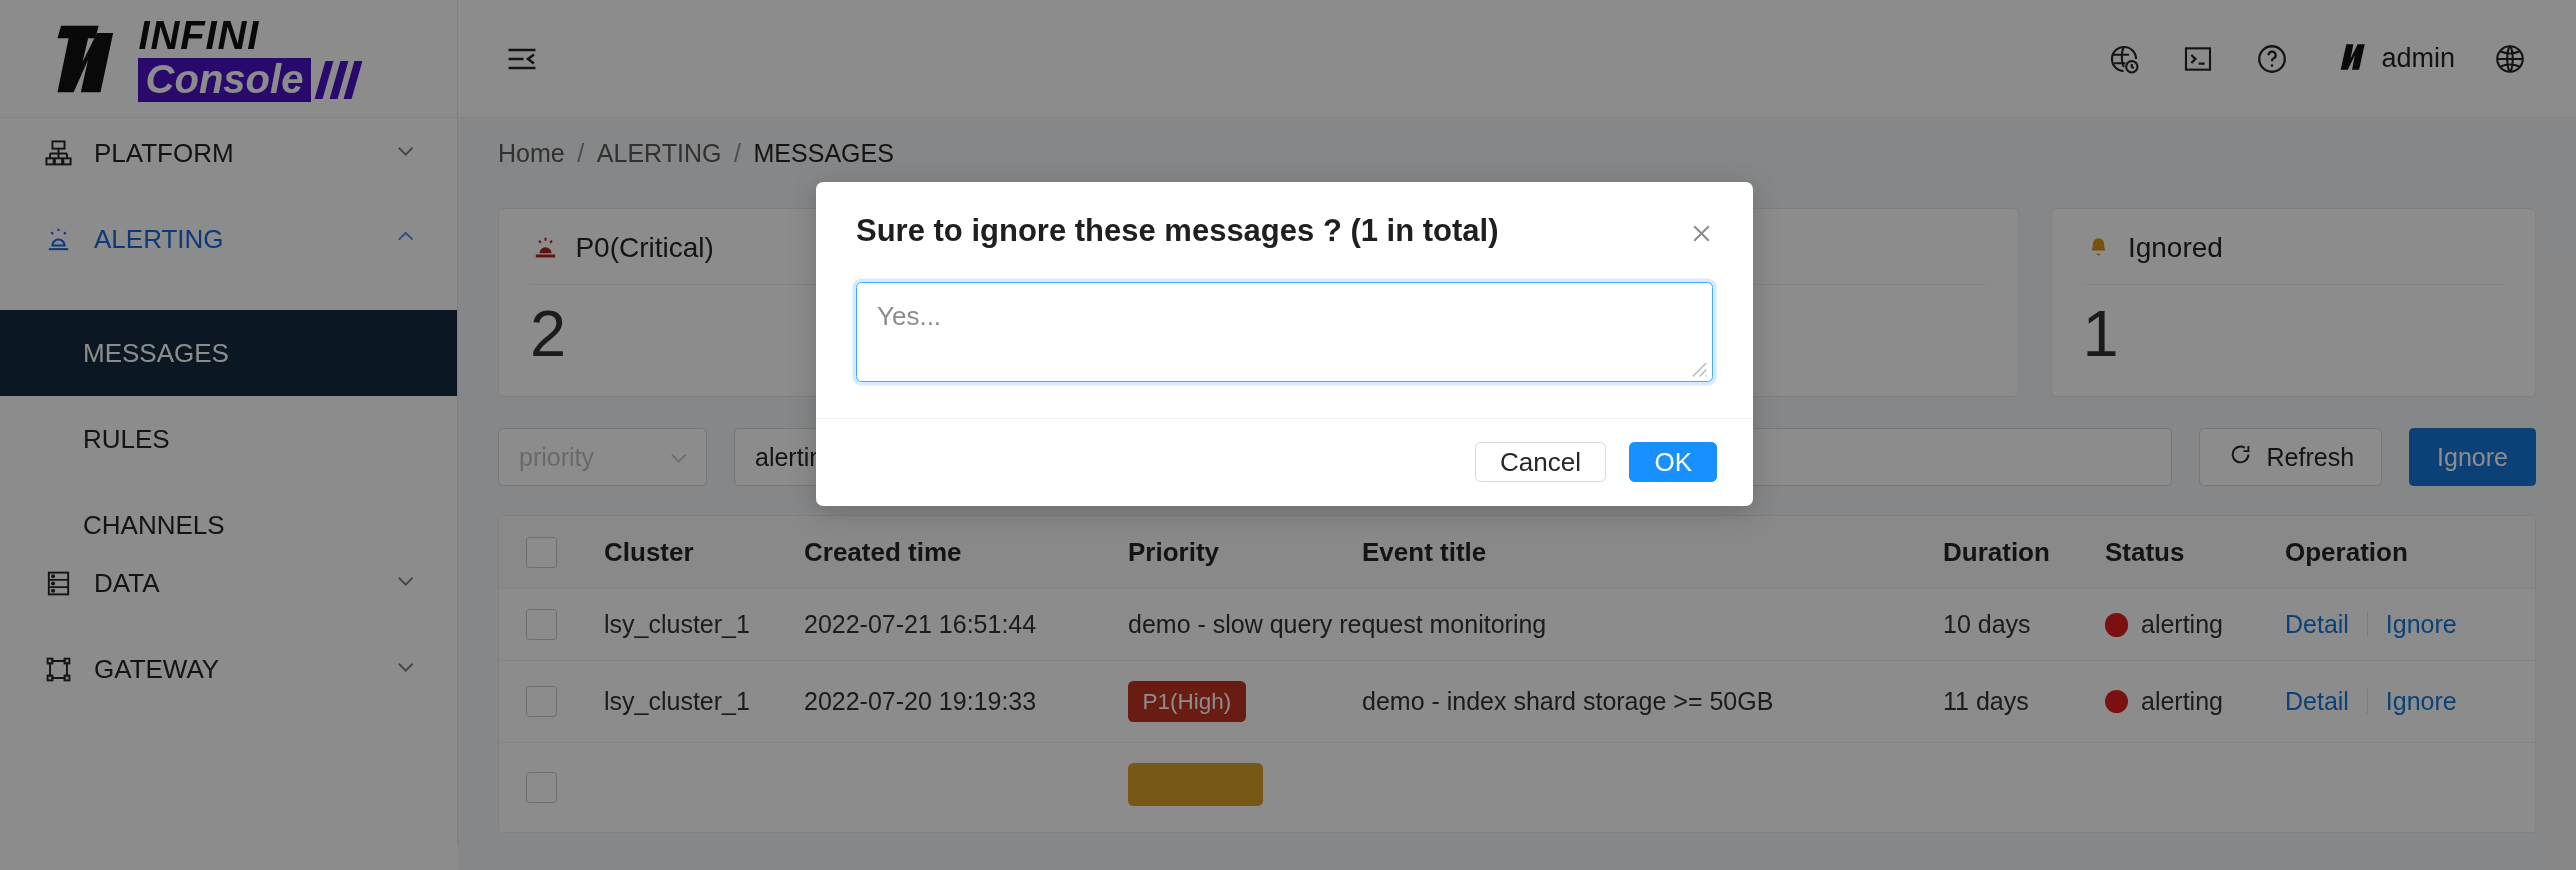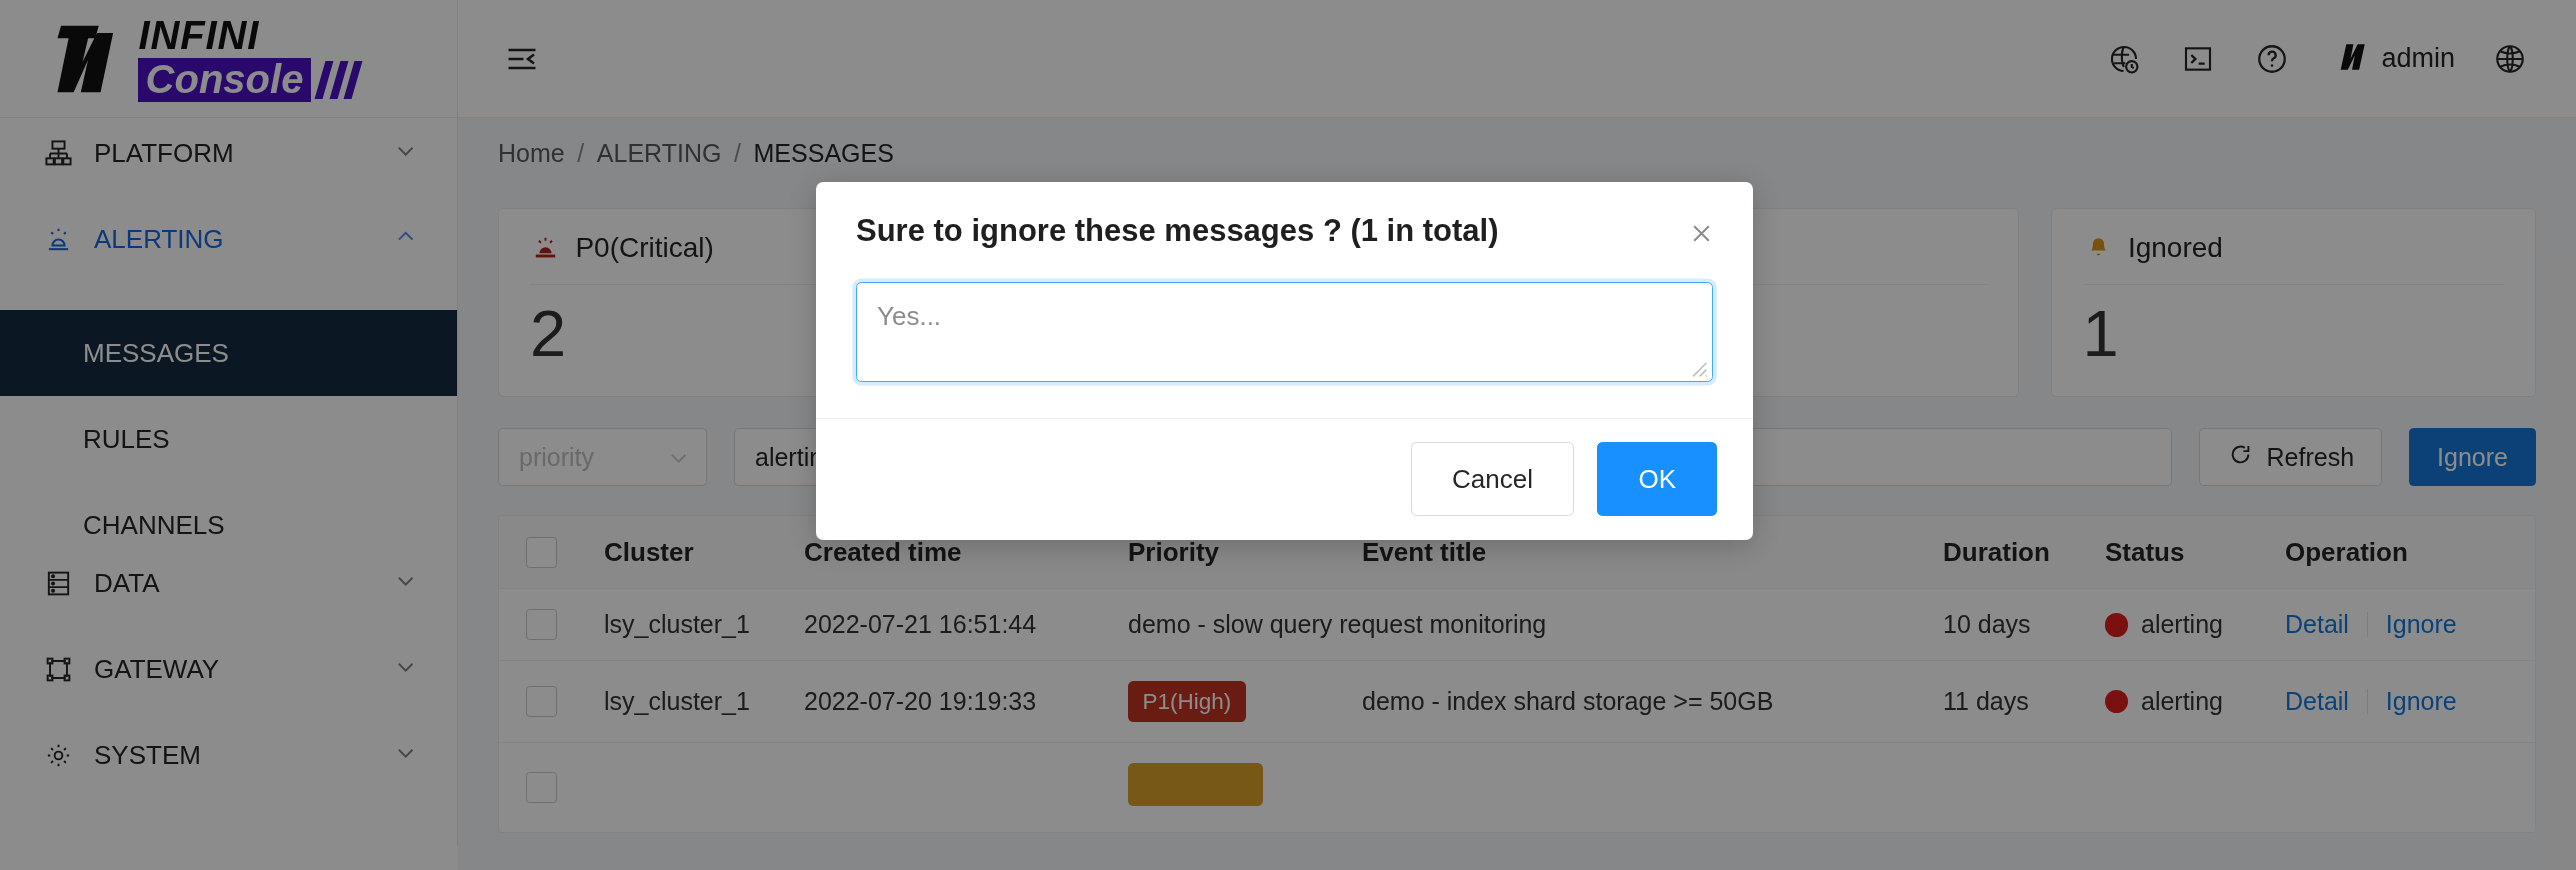--- a/index.html
+++ b/index.html
@@ -202,21 +202,21 @@
   }
   .ta-wrap textarea::placeholder { color: #8c8c8c; }
   .ta-handle {
     position: absolute; right: 3.6px; bottom: 2.7px; width: 20px; height: 20px;
     cursor: nwse-resize; opacity: .55;
   }
   .modal-foot {
     border-top: 0.9px solid #f0f0f0; padding: 23.4px 36px 23.4px 36px;
     display: flex; justify-content: flex-end; gap: 23.4px;
   }
-  .mbtn { height: 74px; border-radius: 5.4px; font-size: 26px; padding: 0 40px;
+  .mbtn { height: 40px; border-radius: 5.4px; font-size: 26px; padding: 0 24px;
           display: inline-flex; align-items: center; cursor: pointer; }
   .mbtn.cancel { background: #fff; border: 0.9px solid #d9d9d9; color: #262626; }
   .mbtn.ok { background: #1890ff; border: 0.9px solid #1890ff; color: #fff; }
 </style>
 </head>
 <body>
 
 <div id="app">
 
   <div class="page-wrap">
@@ -318,34 +318,20 @@
             </svg>
           </span>
           <span class="mi-label">GATEWAY</span>
           <span class="chev">
             <svg viewBox="0 0 24 24" width="23.4" height="23.4" fill="none" stroke="#595959" stroke-width="2">
                 <path d="M5 9l7 7 7-7"></path>
               </svg>
           </span>
         </div>
 
-        <div class="menu-item">
-          <span class="mi-icon">
-            <svg viewBox="0 0 24 24" width="29" height="29" fill="none" stroke="#262626" stroke-width="1.6">
-              <circle cx="12" cy="12" r="3.2"></circle>
-              <path d="M12 3.2v2M12 18.8v2M3.2 12h2M18.8 12h2M5.9 5.9l1.5 1.5M16.6 16.6l1.5 1.5M18.1 5.9l-1.5 1.5M7.4 16.6l-1.5 1.5"></path>
-            </svg>
-          </span>
-          <span class="mi-label">SYSTEM</span>
-          <span class="chev">
-            <svg viewBox="0 0 24 24" width="23.4" height="23.4" fill="none" stroke="#595959" stroke-width="2">
-                <path d="M5 9l7 7 7-7"></path>
-              </svg>
-          </span>
-        </div>
 
       </div>
     </div>
 
     <div class="main">
 
       <div class="topbar">
         <span class="collapse-btn">
           <svg viewBox="0 0 24 24" width="36" height="36" fill="none" stroke="#262626" stroke-width="1.7">
             <path d="M3 6h18M3 12h10M3 18h18M20 9l-4 3 4 3"></path>

